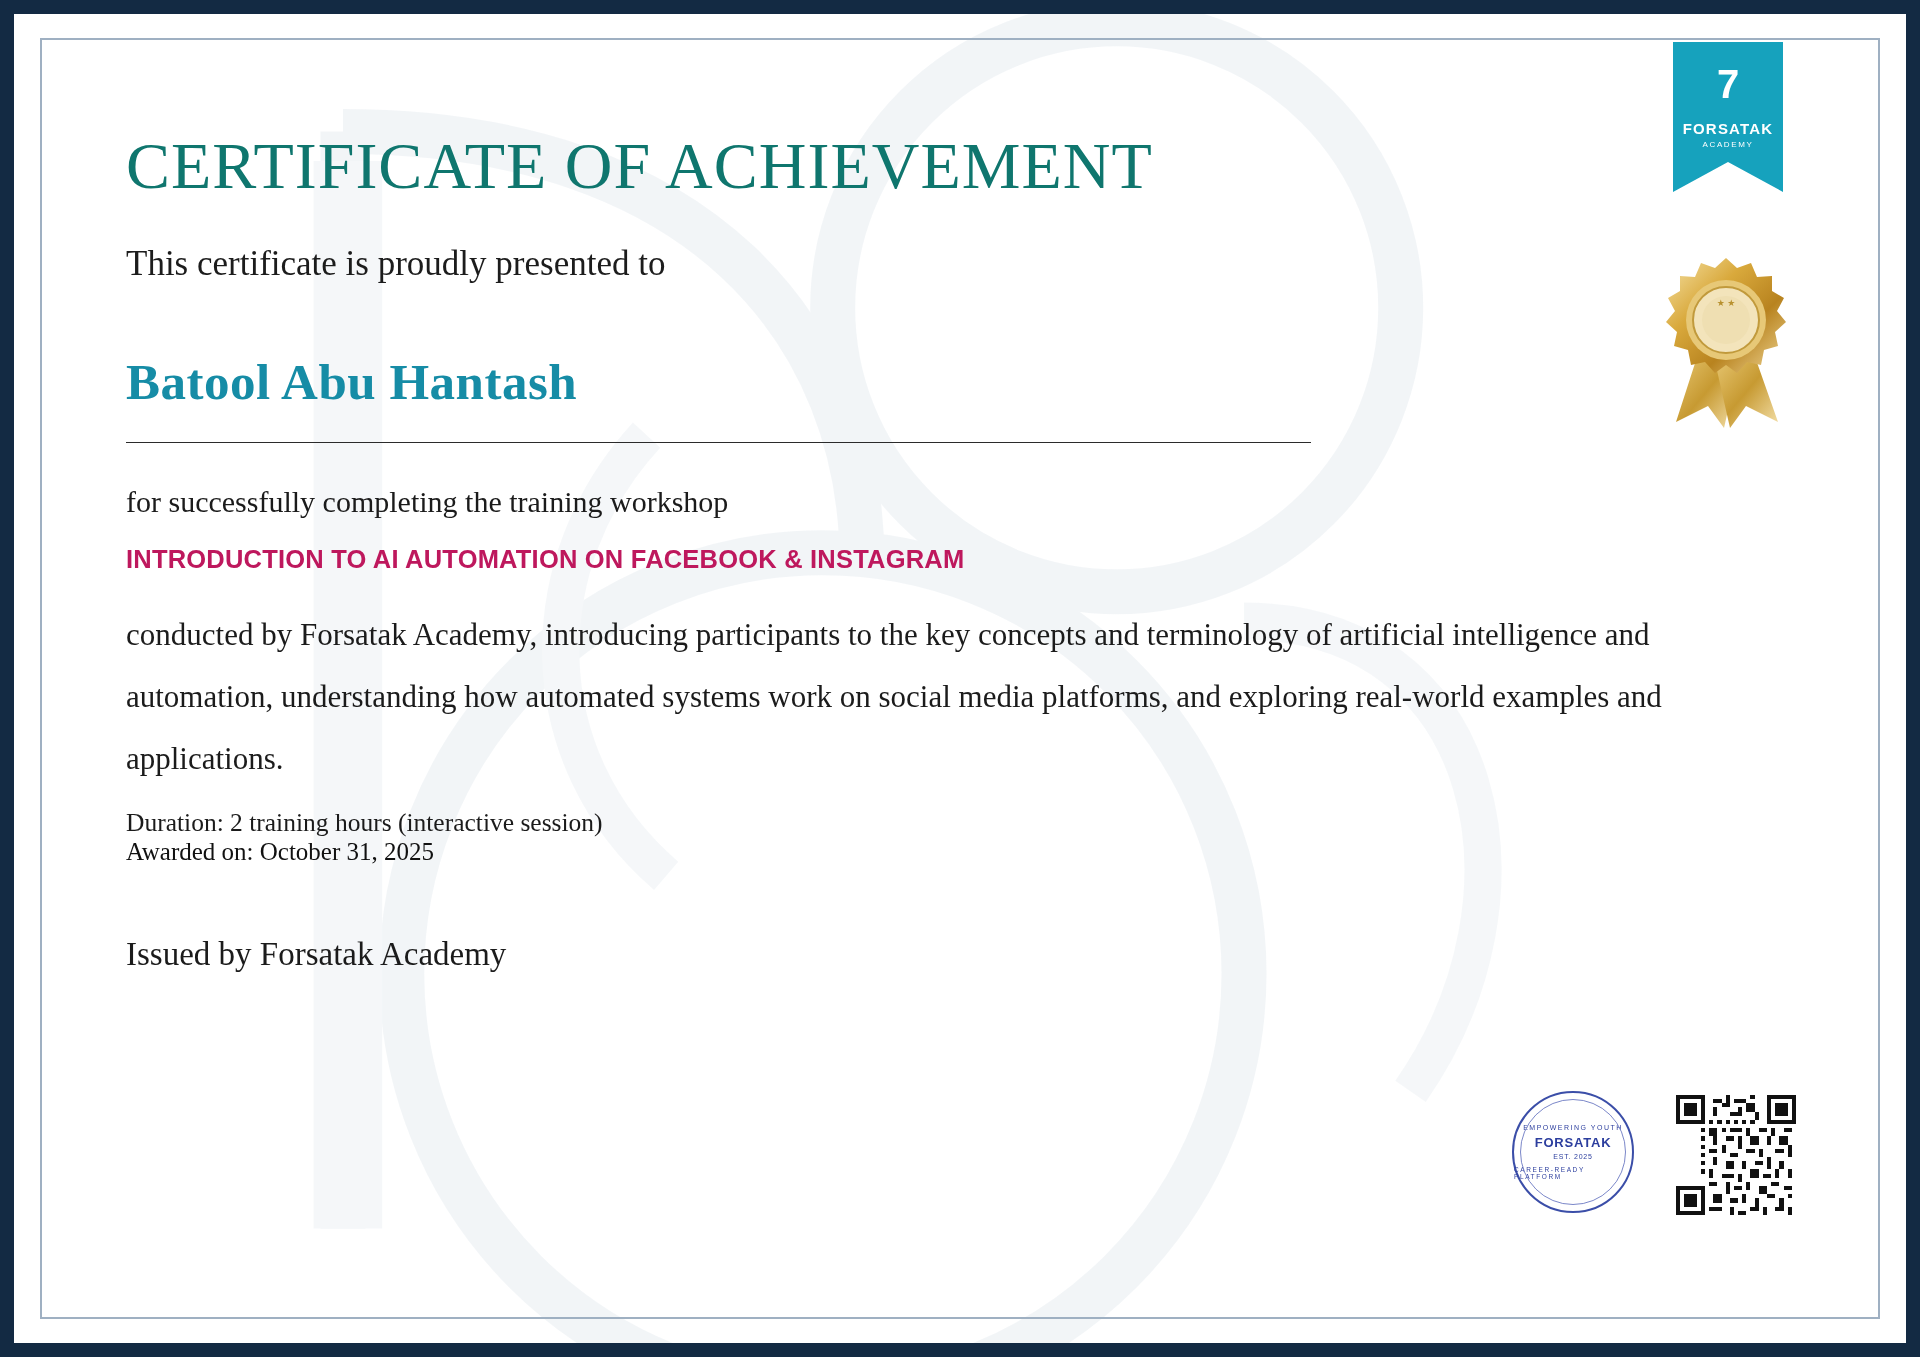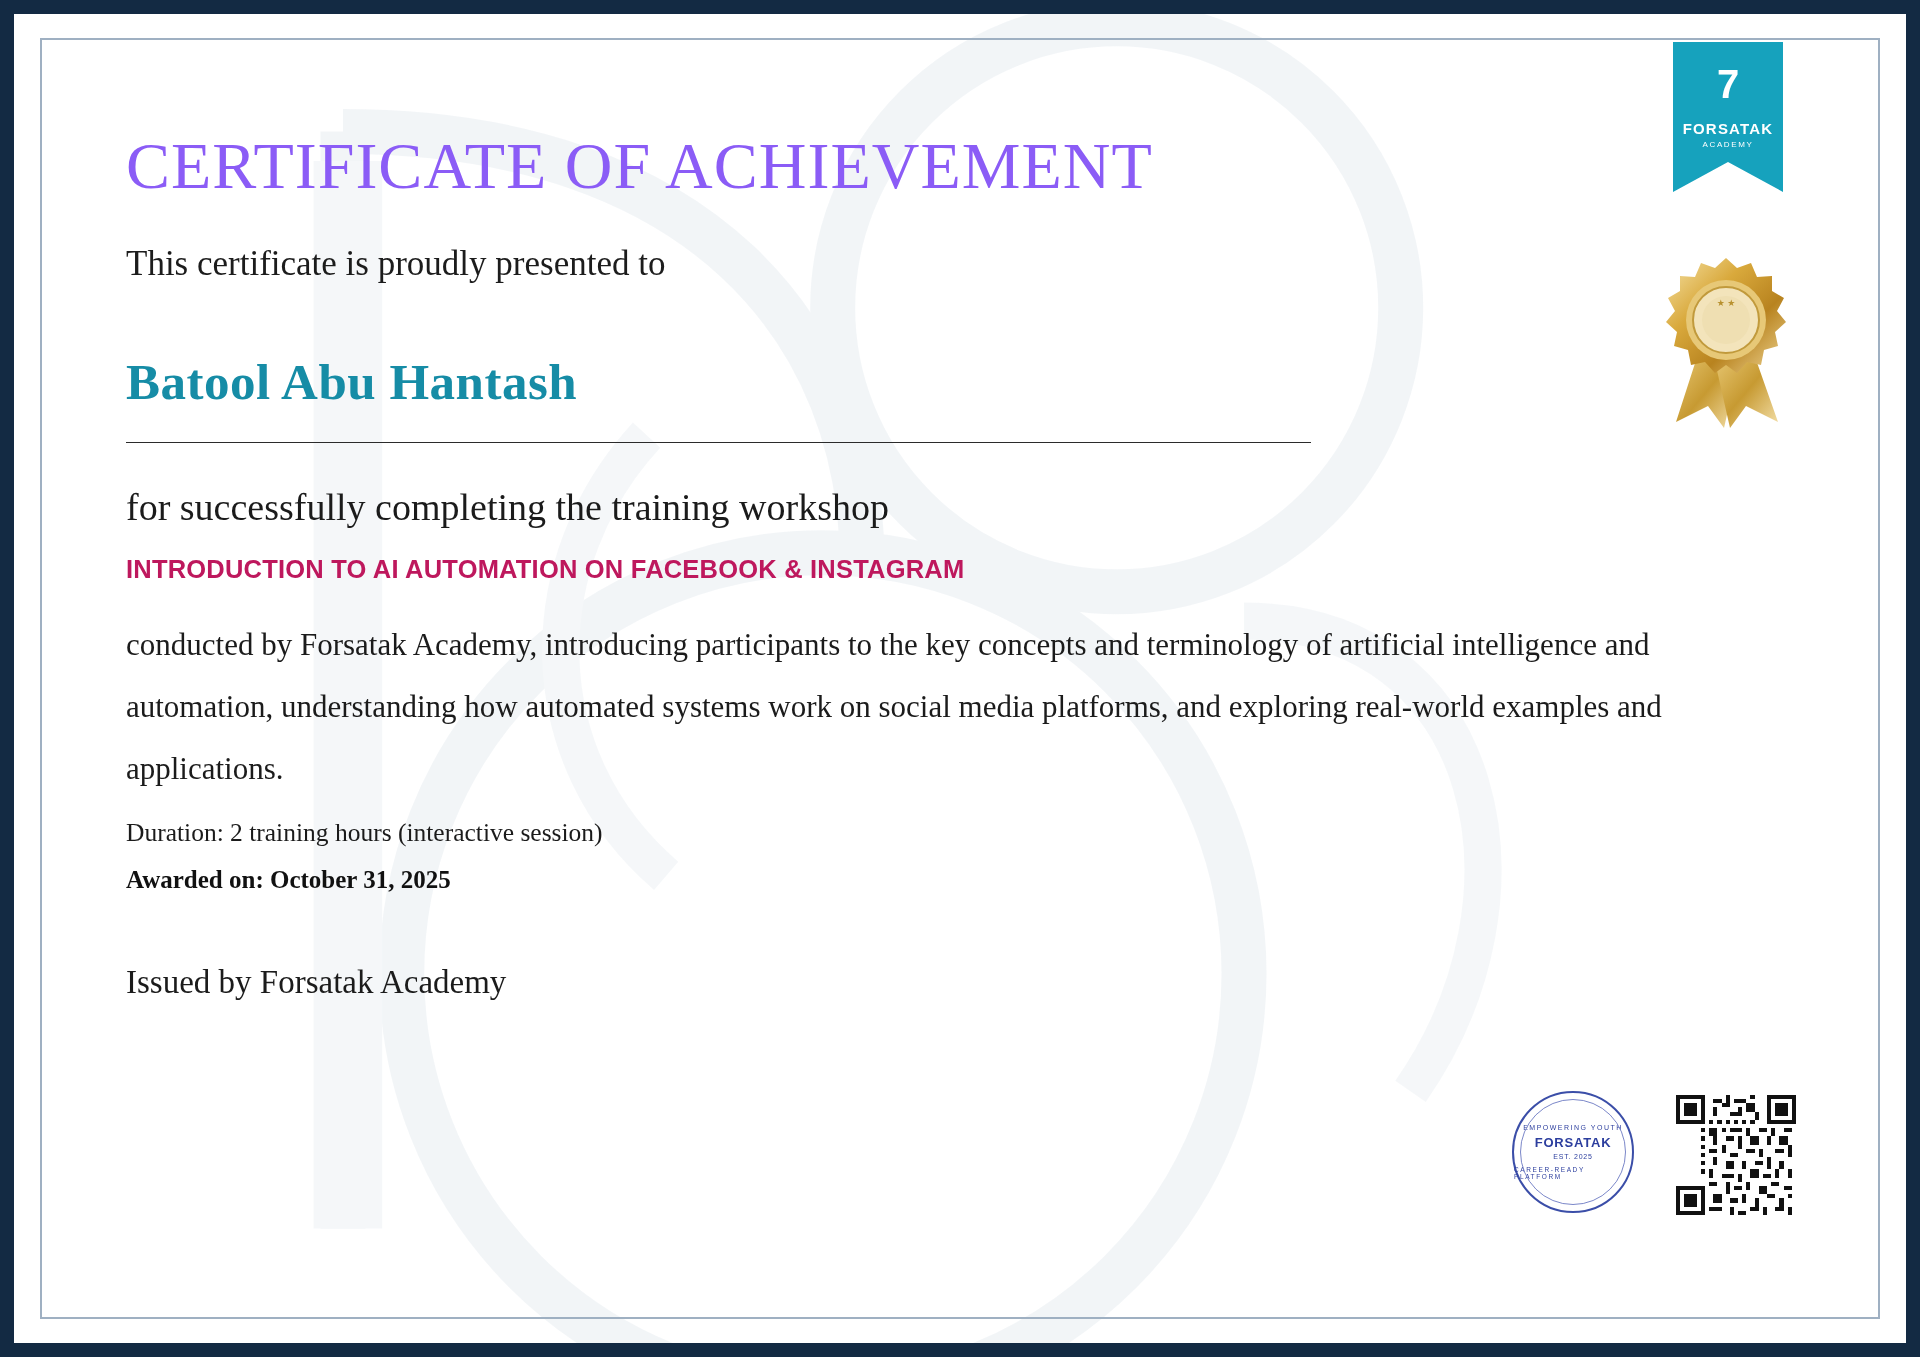--- a/index.html
+++ b/index.html
@@ -47,21 +47,21 @@
     position: absolute;
     left: 112px;
     top: 110px;
     width: 1230px;
   }
 
   .title {
     font-size: 66px;
     line-height: 1.28;
     letter-spacing: 1px;
-    color: #8b5cf6;
+    color: #0f766e;
     font-weight: 400;
     margin: 0;
   }
 
   .presented-to {
     margin-top: 36px;
     font-size: 35px;
     color: #1c1c1c;
   }
 
@@ -76,21 +76,21 @@
 
   .rule {
     margin-top: 32px;
     width: 1185px;
     height: 1px;
     background: #2b2b2b;
   }
 
   .for-line {
     margin-top: 42px;
-    font-size: 38px;
+    font-size: 30px;
     color: #1b1b1b;
   }
 
   .course {
     margin-top: 26px;
     font-size: 25.5px;
     font-weight: 700;
     color: #be185d;
     letter-spacing: 0.2px;
     font-family: "Liberation Sans", sans-serif;
@@ -104,23 +104,22 @@
     width: 1595px;
   }
 
   .duration {
     margin-top: 18px;
     font-size: 25.5px;
     color: #1b1b1b;
   }
 
   .awarded {
-    margin-top: 18px;
     font-size: 25px;
-    font-weight: 700;
+    font-weight: 400;
     color: #111111;
   }
 
   .issued {
     margin-top: 70px;
     font-size: 33px;
     color: #1b1b1b;
   }
 
   

